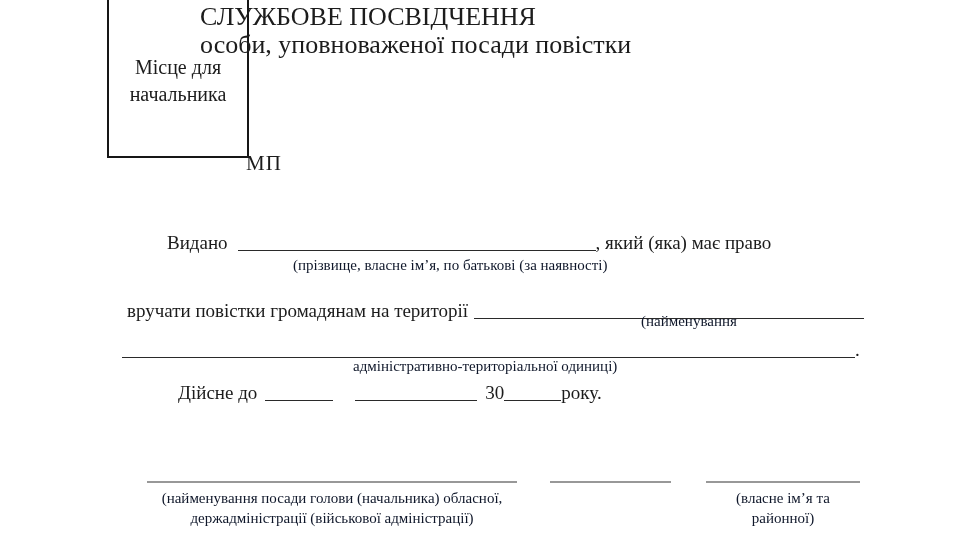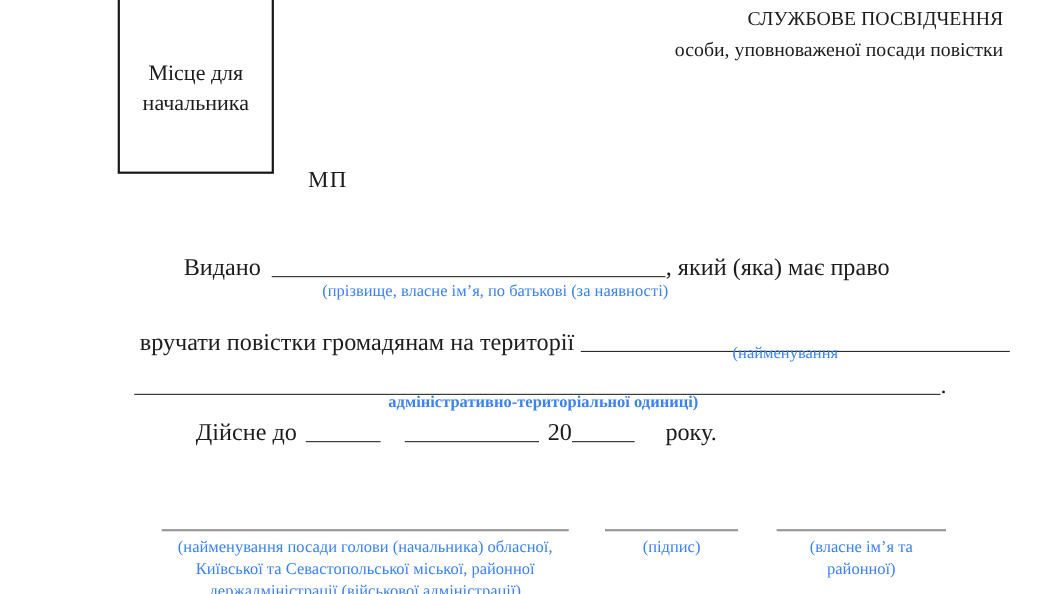--- a/index.html
+++ b/index.html
@@ -20,47 +20,47 @@
     width:134px;height:146px;
     border:2px solid #161616;
     display:flex;align-items:center;justify-content:center;
     text-align:center;
     font-size:20px;line-height:27px;
     padding:14px 2px 2px 2px;
     box-sizing:content-box;
   }
   .title-wrap{
     left:200px;top:3px;width:712px;
-    text-align:right;
-    font-size:18px;line-height:28px;
+    text-align:left;
+    font-size:26px;line-height:28px;
   }
   .stamp{
-    left:280px;top:151px;
+    left:246px;top:151px;
     font-size:21px;letter-spacing:1px;
   }
   .row{
-    font-size:22px;line-height:27px;white-space:nowrap;
+    font-size:19px;line-height:27px;white-space:nowrap;
   }
   .row1{left:167px;top:229px;}
   .row2{left:127px;top:297px;}
   .row3{left:122px;top:336px;}
   .row4{left:178px;top:379px;}
   .bl{
     display:inline-block;
     height:0.9em;
     border-bottom:1.6px solid #2a2a2a;
     transform:translateY(2px);
   }
   .cap{
     font-size:15px;line-height:19px;
-    color:#3b82f6;white-space:nowrap;
+    color:#0f172a;white-space:nowrap;
   }
   .cap1{left:293px;top:256px;}
-  .cap2{left:666px;top:312px;}
-  .cap3{left:353px;top:357px;font-weight:bold;}
+  .cap2{left:641px;top:312px;}
+  .cap3{left:353px;top:357px;}
   .sig-col{
     top:481px;
     text-align:center;
   }
   .sig-col .rule{
     border-top:2px solid #989898;
     height:0;width:100%;
   }
   .sig-col .cap{white-space:normal;margin-top:5px;line-height:20px;}
   .sig-left{left:147px;width:370px;}
@@ -92,35 +92,33 @@
     <span>вручати повістки громадянам на території</span><span class="bl" style="width:390px;margin-left:6px;"></span>
   </div>
   <div class="abs cap cap2">(найменування</div>
 
   <div class="abs row row3">
     <span class="bl" style="width:733px;"></span><span>.</span>
   </div>
   <div class="abs cap cap3">адміністративно-територіальної одиниці)</div>
 
   <div class="abs row row4">
-    <span>Дійсне до</span><span class="bl" style="width:68px;margin-left:8px;"></span><span class="bl" style="width:122px;margin-left:22px;"></span><span style="margin-left:8px;">20</span><span class="bl" style="width:57px;"></span><span style="margin-left:28px;">року.</span>
+    <span>Дійсне до</span><span class="bl" style="width:68px;margin-left:8px;"></span><span class="bl" style="width:122px;margin-left:22px;"></span><span style="margin-left:8px;">30</span><span class="bl" style="width:57px;"></span><span style="margin-left:0;">року.</span>
   </div>
 
   <div class="abs sig-col sig-left">
     <div class="rule"></div>
     <div class="cap">
       <div>(найменування посади голови (начальника) обласної,</div>
-      <div>Київської та Севастопольської міської, районної</div>
       <div>держадміністрації (військової адміністрації)</div>
     </div>
   </div>
 
   <div class="abs sig-col sig-mid">
     <div class="rule"></div>
-    <div class="cap">(підпис)</div>
   </div>
 
   <div class="abs sig-col sig-right">
     <div class="rule"></div>
     <div class="cap">
       <div>(власне ім’я та</div>
       <div>районної)</div>
     </div>
   </div>
 

